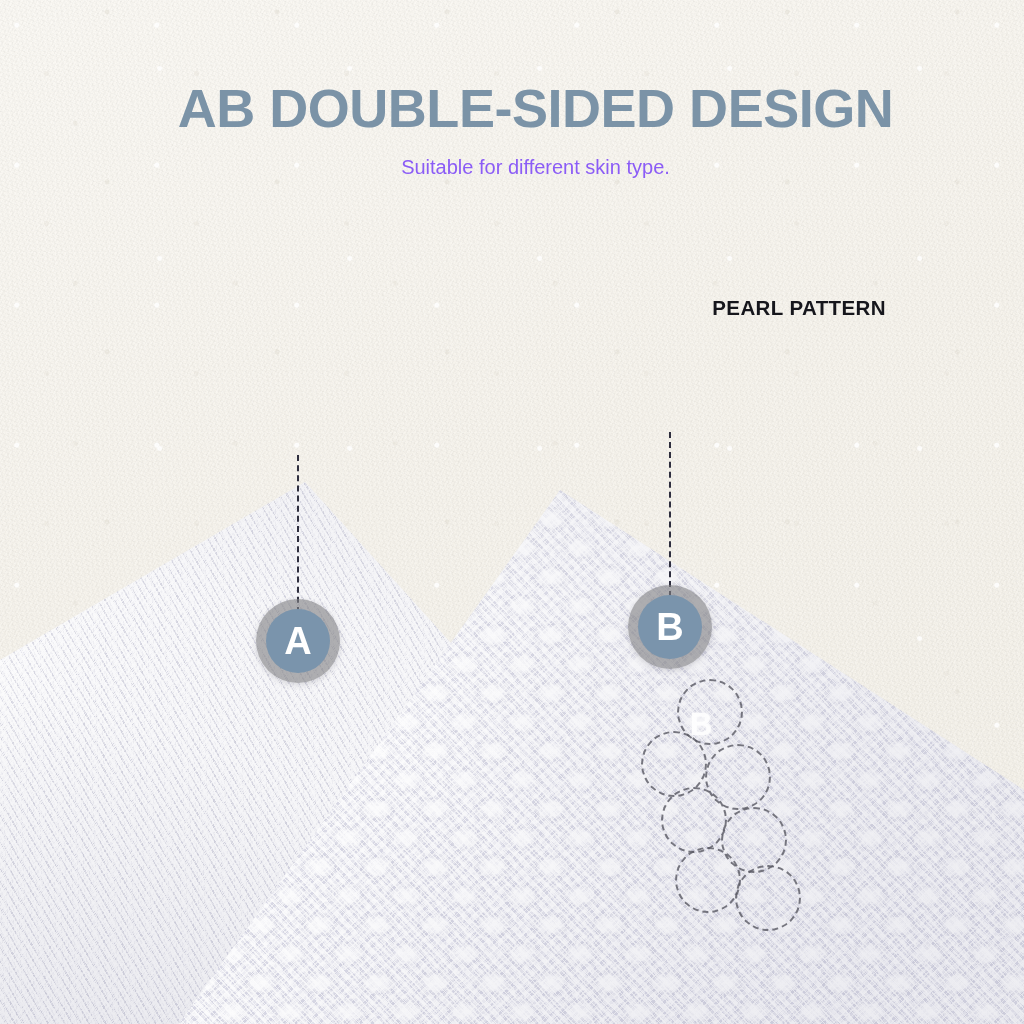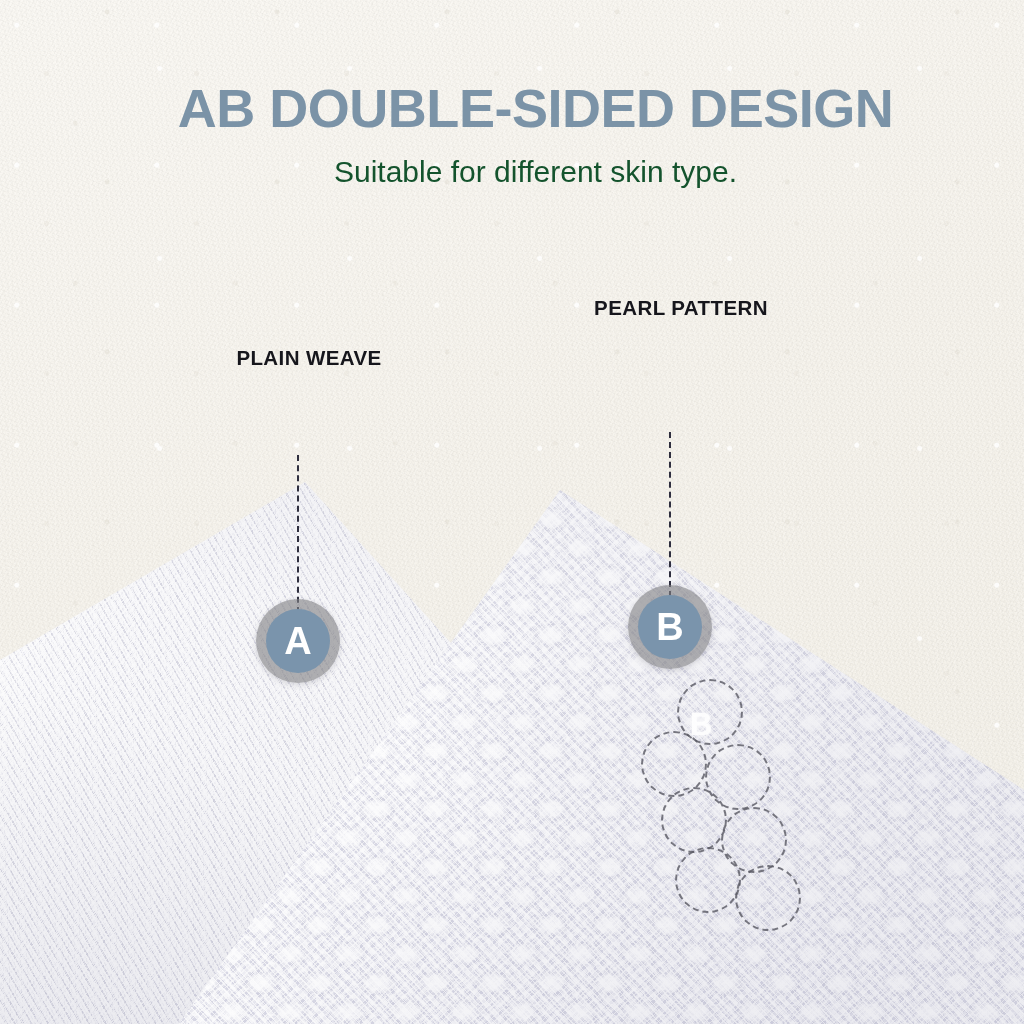--- a/index.html
+++ b/index.html
@@ -37,25 +37,25 @@
 
   
   .header{position:absolute;left:0;right:0;top:82px;text-align:center;padding-left:47px;}
   .title{
     font-size:53px;font-weight:700;letter-spacing:-.5px;
     color:#7b93a7;line-height:1;margin:0;
     font-family:"Liberation Sans", sans-serif;
     transform:scaleX(1.02);
   }
   .subtitle{
-    margin:22px 0 4px;font-size:30px;color:#14532d;font-weight:400;line-height:1;
-  }
-
-  
-  .callout{position:absolute;text-align:center;}
+    margin:22px 0 4px;font-size:20px;color:#8b5cf6;font-weight:400;line-height:1;
+  }
+
+  
+  .callout{position:absolute;text-align:right;}
   .callout .ttl{
     font-size:20.5px;font-weight:700;color:#16161c;letter-spacing:.4px;margin:0;line-height:1;
   }
   .callout .desc{
     margin:20px 0 0;font-size:20.5px;color:#555a6b;line-height:1.45;font-weight:400;
   }
   #callout-a{left:104px;top:348px;width:410px;}
   #callout-b{left:476px;top:298px;width:410px;}
 
   
@@ -184,21 +184,20 @@
     </div>
 
   </div>
 
   <div class="header">
     <h1 class="title">AB DOUBLE-SIDED DESIGN</h1>
     <p class="subtitle">Suitable for different skin type.</p>
   </div>
 
   <div class="callout" id="callout-a">
-    <p class="ttl">PLAIN WEAVE</p>
   </div>
 
   <div class="callout" id="callout-b">
     <p class="ttl">PEARL PATTERN</p>
   </div>
 
   <div class="leader" id="leader-a"></div>
   <div class="leader" id="leader-b"></div>
 
   <div class="badge" id="badge-a">

